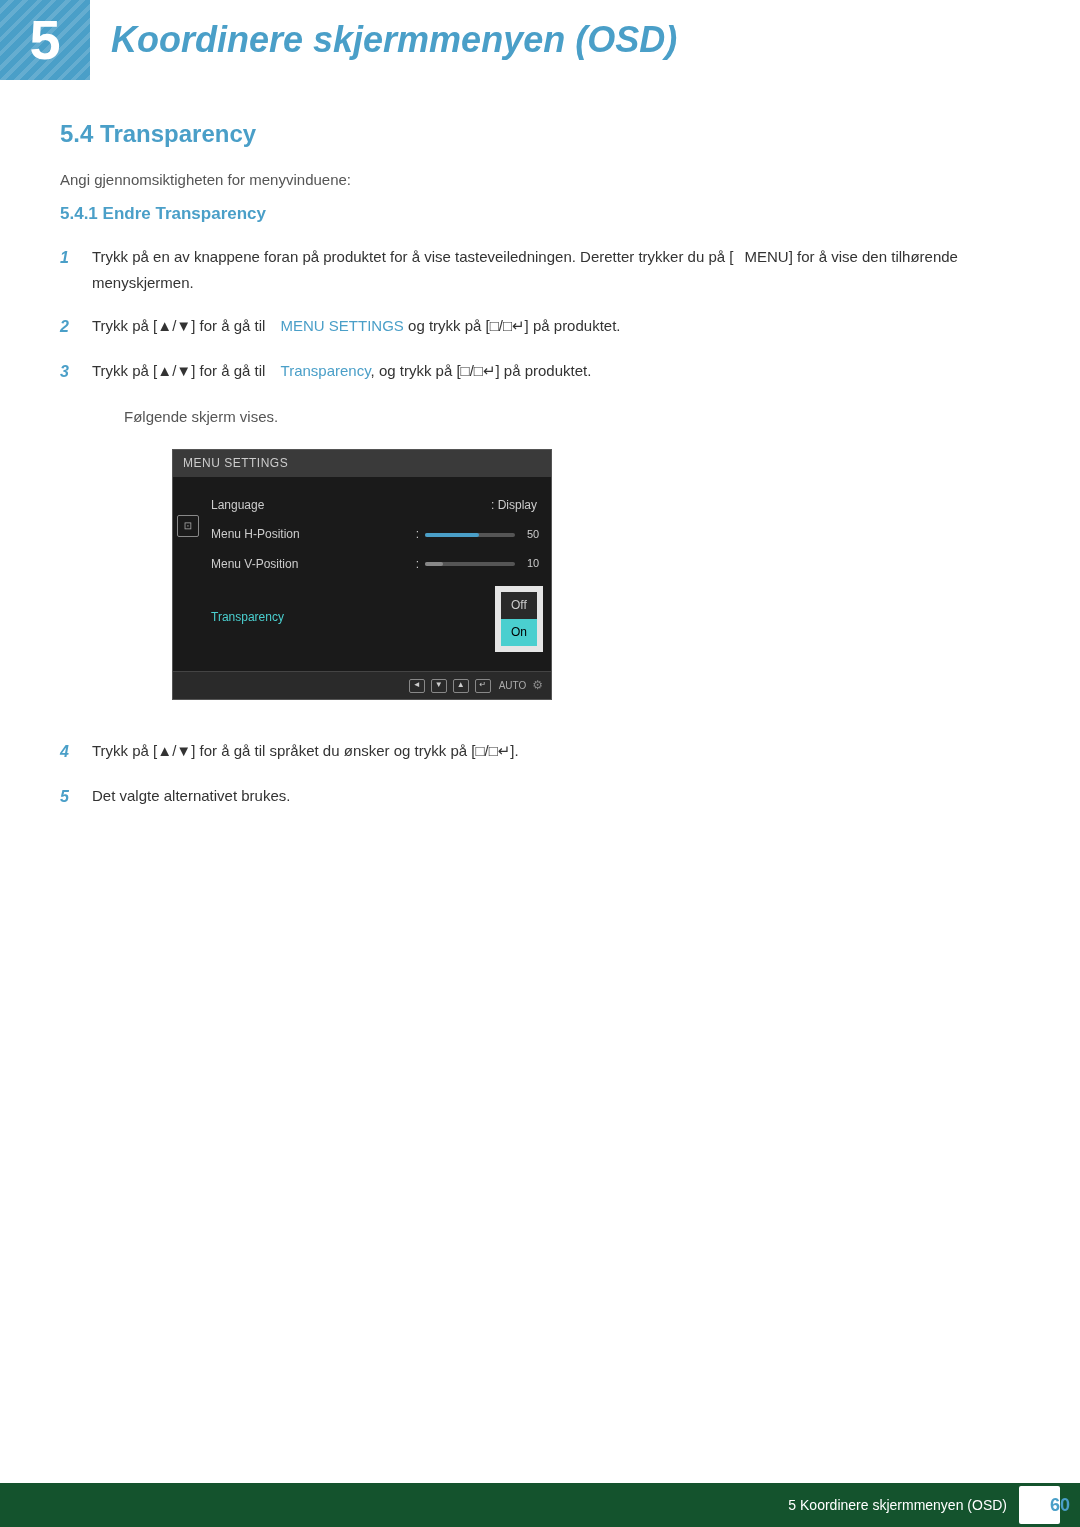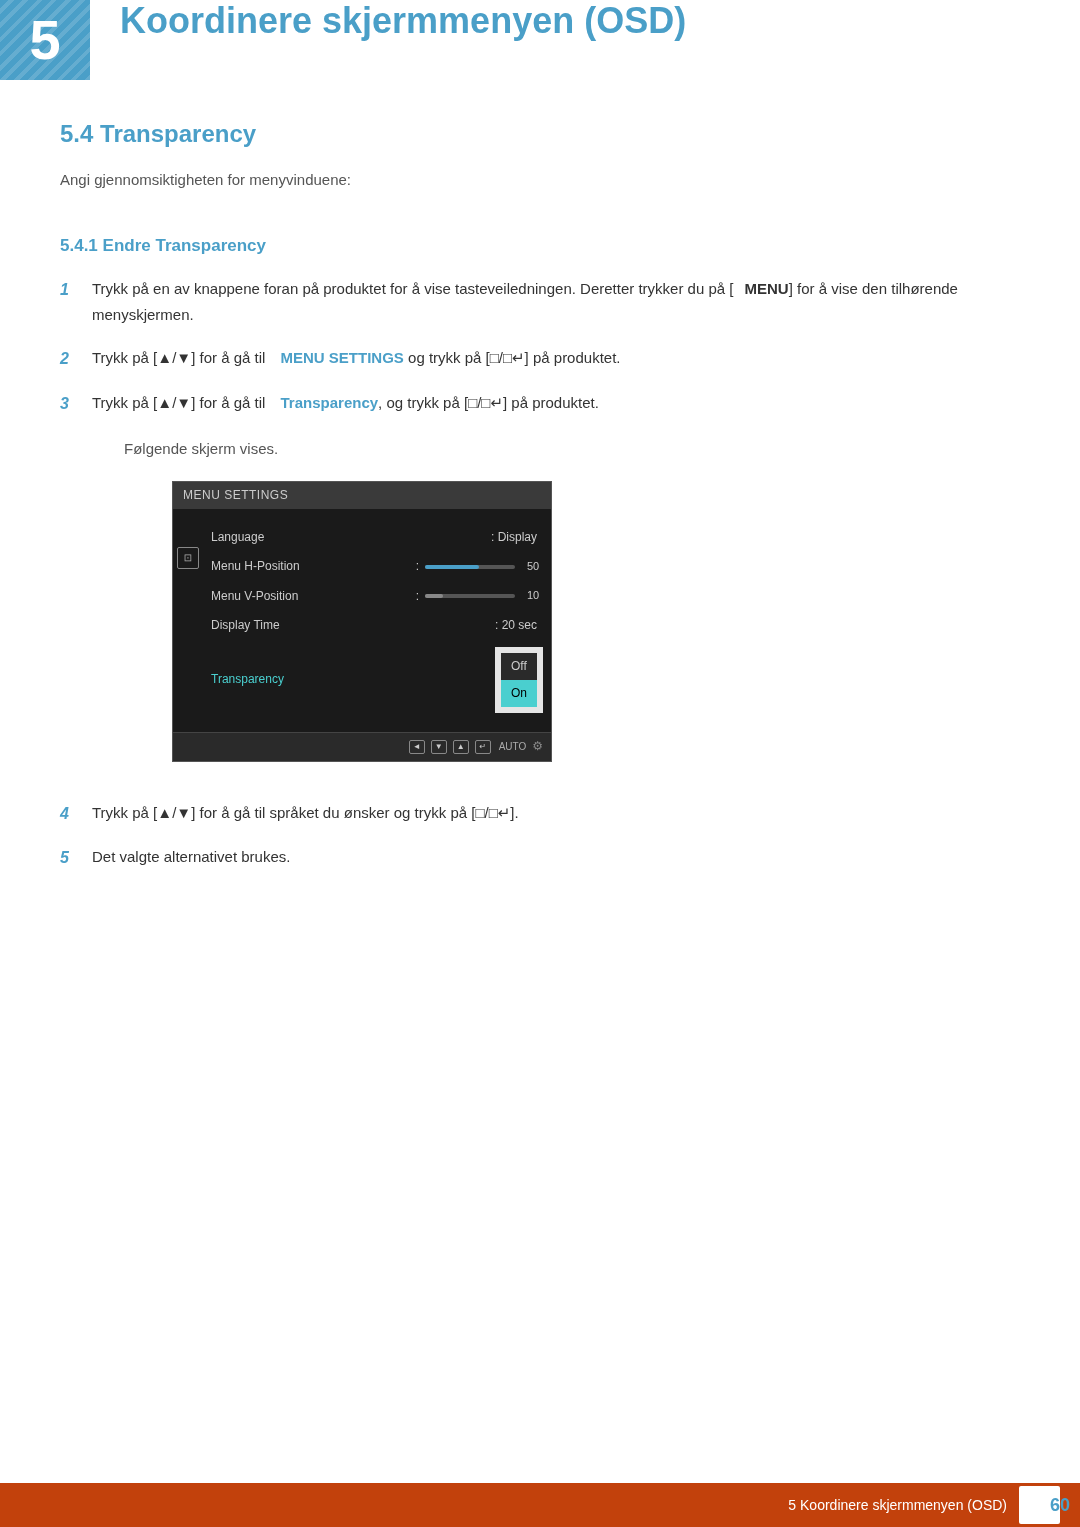--- a/index.html
+++ b/index.html
@@ -42,23 +42,24 @@
     }
     .chapter-number {
       font-size: 56px;
       font-weight: bold;
       color: #ffffff;
       z-index: 1;
       line-height: 1;
     }
     .chapter-title-block {
       display: flex;
-      align-items: flex-start;
-      padding-left: 30px;
+      align-items: center;
+      padding-left: 21px;
       flex: 1;
+      font-style: italic;
     }
     .chapter-title {
       font-size: 36px;
       font-weight: bold;
       color: #4a9fc8;
     }
 
     
     .content-area {
       padding: 0 60px 80px 60px;
@@ -68,21 +69,21 @@
       font-size: 24px;
       font-weight: bold;
       color: #4a9fc8;
       margin-bottom: 20px;
       margin-top: 10px;
     }
 
     .section-intro {
       font-size: 15px;
       color: #555;
-      margin-bottom: 44px;
+      margin-bottom: 12px;
       line-height: 1.6;
     }
 
     .subsection-title {
       font-size: 17px;
       font-weight: bold;
       color: #4a9fc8;
       margin-bottom: 20px;
     }
 
@@ -110,21 +111,21 @@
       margin-right: 10px;
       padding-top: 1px;
     }
 
     .step-text {
       flex: 1;
       line-height: 1.7;
     }
 
     .step-text strong, .bold-text {
-      font-weight: bold;
+      font-weight: normal;
       padding-left: 11px;
     }
 
     
     .screen-container {
       margin: 20px 0 20px 80px;
     }
 
     .osd-screen {
       background: #1a1a1a;
@@ -282,21 +283,21 @@
       margin-top: 22px;
       margin-left: 32px;
     }
 
     
     .page-footer {
       position: absolute;
       bottom: 0;
       left: 0;
       right: 0;
-      background: #c2410c;
+      background: #14532d;
       height: 44px;
       display: flex;
       align-items: center;
       justify-content: flex-end;
       padding: 0 20px;
     }
 
     .footer-text {
       color: #ffffff;
       font-size: 14px;
@@ -400,24 +401,20 @@
 
                 <div class="osd-menu-row">
                   <span class="osd-menu-label">Menu V-Position</span>
                   <span class="osd-menu-value">:</span>
                   <div class="osd-slider-track">
                     <div class="osd-slider-fill" style="width:20%;background:#888;"></div>
                   </div>
                   <span class="osd-slider-number">10</span>
                 </div>
 
-                <div class="osd-menu-row">
-                  <span class="osd-menu-label">Display Time</span>
-                  <span class="osd-menu-value">: 20 sec</span>
-                </div>
 
                 <div class="osd-menu-row active-label">
                   <span class="osd-menu-label">Transparency</span>
                   <div style="display:flex;flex-direction:column;">
                     <div class="osd-dropdown">
                       <div class="osd-dropdown-item">Off</div>
                       <div class="osd-dropdown-item selected">On</div>
                     </div>
                   </div>
                 </div>

